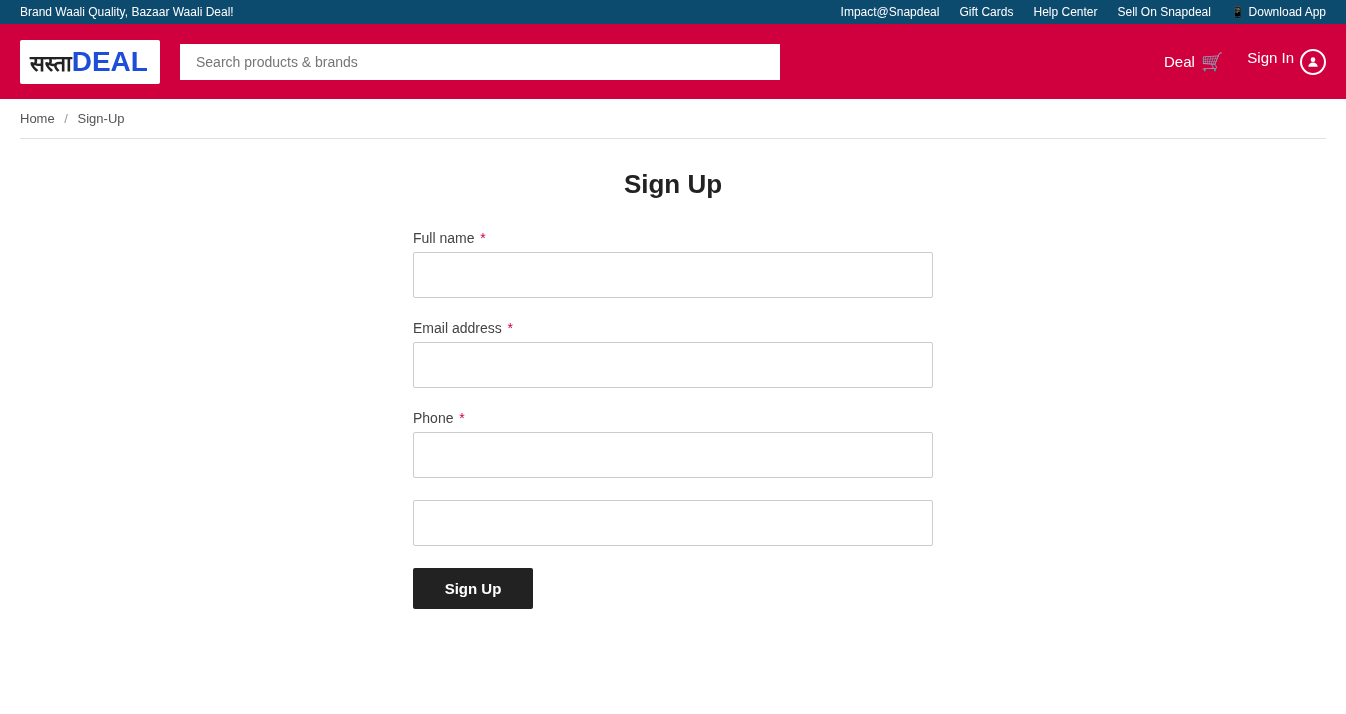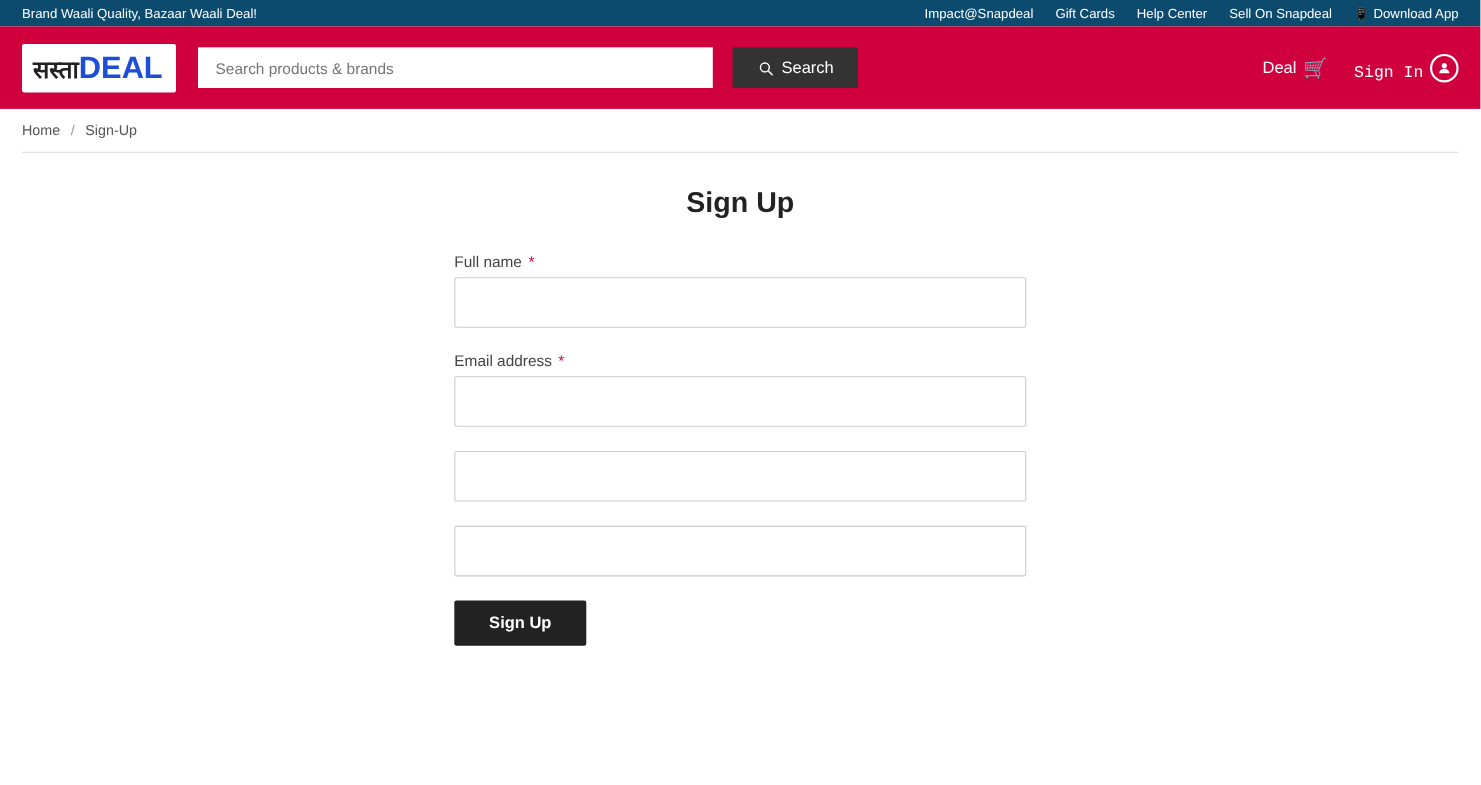--- a/index.html
+++ b/index.html
@@ -106,28 +106,28 @@
       color: #fff;
       font-size: 15px;
       cursor: pointer;
       background: none;
       border: none;
       font-family: Arial, sans-serif;
     }
     .cart-icon { font-size: 18px; }
     .signin-btn {
       display: flex;
-      align-items: flex-end;
+      align-items: flex-start;
       gap: 6px;
       color: #fff;
       font-size: 15px;
       cursor: pointer;
       background: none;
       border: none;
-      font-family: Liberation Mono, monospace;
+      font-family: Liberation Sans, sans-serif;
     }
     .user-icon {
       width: 26px;
       height: 26px;
       border-radius: 50%;
       border: 2px solid #fff;
       display: flex;
       align-items: center;
       justify-content: center;
       font-size: 14px;
@@ -243,26 +243,20 @@
 
 <div class="header">
 
   <div class="logo">
     <span class="logo-text-sasta">सस्ता</span>
       <span class="logo-text-deal">DEAL</span>
   </div>
 
   <div class="search-container">
     <input type="text" class="search-input" placeholder="Search products &amp; brands" style="">
-    <button class="search-button">
-      <svg class="search-icon-svg" viewBox="0 0 24 24">
-        <path d="M21 21l-4.35-4.35M17 11A6 6 0 1 1 5 11a6 6 0 0 1 12 0z" stroke="#fff" stroke-width="2" fill="none" stroke-linecap="round"></path>
-      </svg>
-      <span>Search</span>
-    </button>
   </div>
 
   <div class="header-right">
     <button class="cart-btn">
       <span>Deal</span>
       <span class="cart-icon">🛒</span>
     </button>
     <button class="signin-btn">
       <span>Sign In</span>
       <div class="user-icon">
@@ -301,20 +295,23 @@
       
       <div class="form-group">
         <label class="form-label">
           <span>Email address</span><span class="required-star"> *</span>
         </label>
         <input type="email" class="form-input" style="">
       </div>
 
       
       <div class="form-group">
+        <label class="form-label">
+          <span>Phone</span><span class="required-star"> *</span>
+        </label>
         <input type="tel" class="form-input" style="">
       </div>
 
       
       <div class="form-group">
         <input type="password" class="form-input" style="">
       </div>
 
       
 

